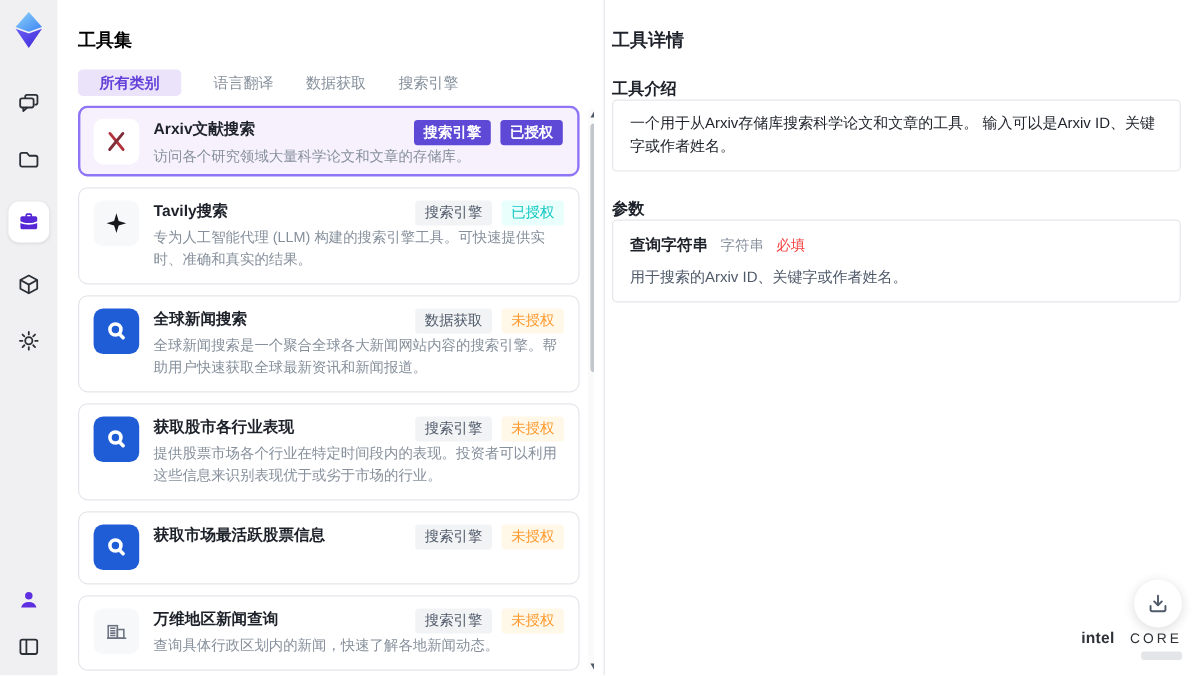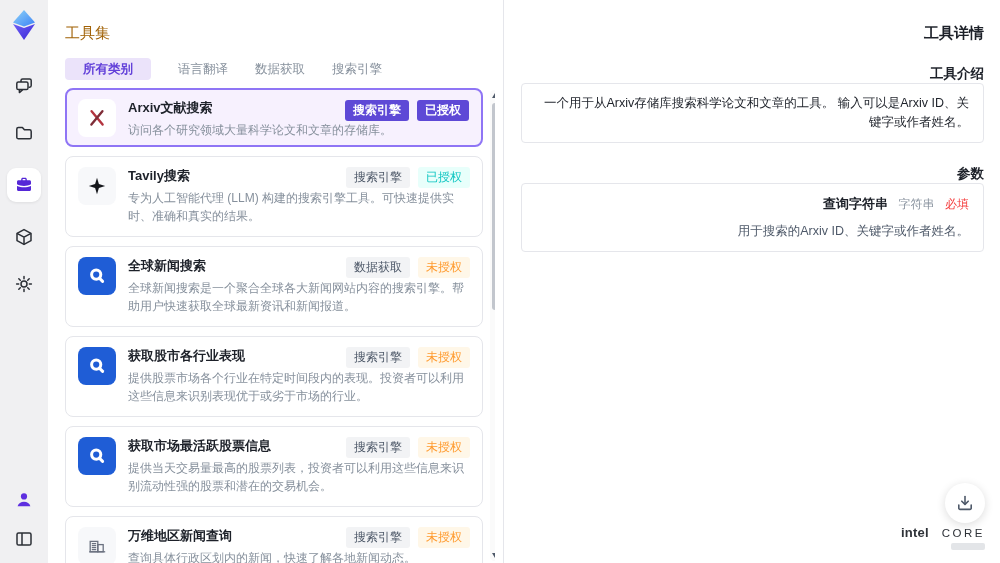--- a/index.html
+++ b/index.html
@@ -12,21 +12,21 @@
   .rail-nav { margin-top:34px; display:flex; flex-direction:column; align-items:center; gap:23px; }
   .rail-btn { width:24px; height:24px; display:grid; place-items:center; cursor:pointer; }
   .rail-btn.active { width:34px; height:34px; background:#fff; border-radius:9px; box-shadow:0 1px 3px rgba(0,0,0,.08); }
   .rail-bottom { margin-top:auto; display:flex; flex-direction:column; align-items:center; gap:15px; }
 
   
   .content { position:absolute; left:48px; top:0; right:0; bottom:0; background:#fff; }
 
   
   .tools-panel { position:absolute; left:0; top:0; width:455px; height:100%; }
-  .panel-title { position:absolute; left:17px; top:24px; font-size:15px; font-weight:400; color:#a16207; }
+  .panel-title { position:absolute; left:17px; top:24px; font-size:15px; font-weight:700; color:#000000; }
   .tabs { position:absolute; left:17px; top:58px; display:flex; align-items:center; gap:27px; font-size:12.5px; color:#86909c; }
   .tab { cursor:pointer; line-height:22px; }
   .tab.active { background:#ebe3fa; color:#6240d9; font-weight:700; padding:0 18px; border-radius:4px; }
 
   .list { position:absolute; left:17px; right:8px; top:88px; bottom:0; overflow:hidden; padding-right:12px; }
   .card { position:relative; background:#fff; border:1px solid #e5e6eb; border-radius:8px; padding:10px 12px 11px; margin-bottom:9px; display:flex; gap:12px; cursor:pointer; }
   .card.selected { background:#f7f1fe; border:2px solid #8f75f5; padding:9px 11px 6px; }
   .tool-icon { flex:none; width:38px; height:38px; border-radius:8px; display:grid; place-items:center; background:#f7f8fa; }
   .card.selected .tool-icon { background:#fff; }
   .tool-icon.blue { background:#1f5dd6; }
@@ -41,21 +41,21 @@
   .badge-orange { background:#fff7e8; color:#ff9a2e; }
 
   
   .vscroll { position:absolute; right:-4px; top:2px; bottom:2px; width:9px; background:#fafafa; border-radius:5px; }
   .vscroll .arrow-up, .vscroll .arrow-down { position:absolute; left:1.5px; width:0; height:0; border-left:3px solid transparent; border-right:3px solid transparent; }
   .vscroll .arrow-up { top:3px; border-bottom:5px solid #4e5969; }
   .vscroll .arrow-down { bottom:3px; border-top:5px solid #4e5969; }
   .vscroll .thumb { position:absolute; left:1.5px; top:13px; height:207px; width:6px; background:#c2c6cd; border-radius:3px; }
 
   
-  .details-panel { position:absolute; left:455px; right:0; top:0; bottom:0; border-left:1px solid #e5e6eb; padding:24px 16px 0 17px;text-align:right; }
+  .details-panel { position:absolute; left:455px; right:0; top:0; bottom:0; border-left:1px solid #e5e6eb; padding:24px 16px 0 6px; }
   .details-title { font-size:15px; font-weight:700; color:#1d2129; }
   .section-heading { margin-top:22px; font-size:13.5px; font-weight:700; color:#1d2129; }
   .info-box { border:1px solid #e5e6eb; border-radius:4px; padding:10px 14px; font-size:12.5px; color:#1d2129; line-height:19px; }
   .param-line { line-height:19px; }
   .param-name { font-size:13px; font-weight:700; color:#1d2129; }
   .param-type { font-size:12px; color:#86909c; margin-left:7px; }
   .param-required { font-size:12px; color:#f53f3f; margin-left:7px; }
   .param-desc { margin-top:8px; font-size:12.5px; color:#4e5969; }
 
   
@@ -219,21 +219,20 @@
 
         <div class="card">
           <div class="tool-icon blue">
             <svg width="20" height="20" viewBox="0 0 20 20" fill="none" stroke="#fff" stroke-linecap="round">
               <circle cx="9.2" cy="8.6" r="4.6" stroke-width="3"></circle>
               <path d="M12.6 12.4l3 3" stroke-width="3"></path>
             </svg>
           </div>
           <div class="tool-body">
             <div class="tool-title">获取市场最活跃股票信息</div>
-            <div class="tool-desc">提供当天交易量最高的股票列表，投资者可以利用这些信息来识别流动性强的股票和潜在的交易机会。</div>
           </div>
           <div class="badges">
             <span class="badge badge-gray">搜索引擎</span>
             <span class="badge badge-orange">未授权</span>
           </div>
         </div>
 
         <div class="card">
           <div class="tool-icon">
             <svg width="20" height="20" viewBox="0 0 20 20" fill="none" stroke="#6b7280" stroke-width="1.3">

